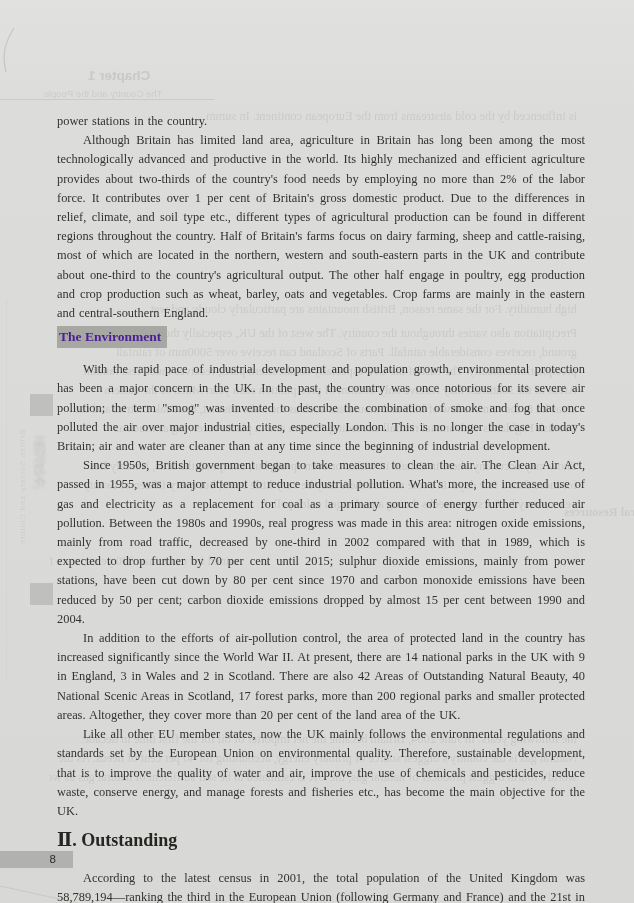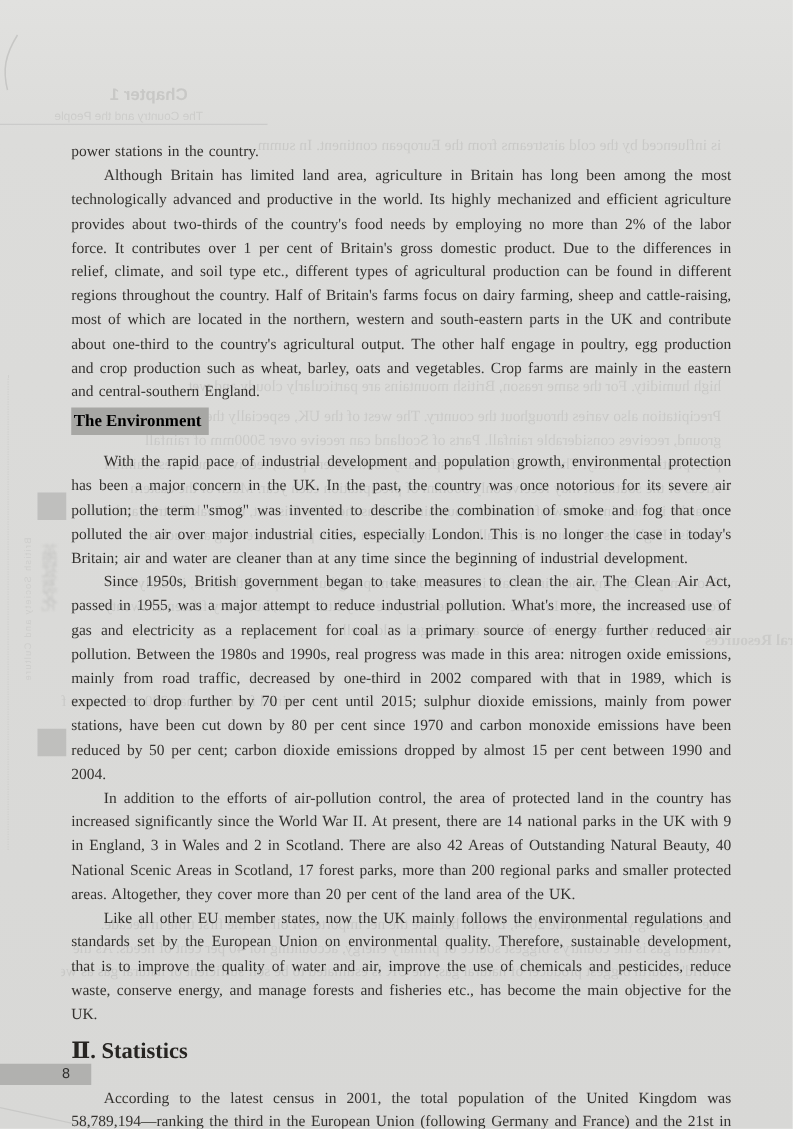--- a/index.html
+++ b/index.html
@@ -58,21 +58,21 @@
 
   
   .content{
     position:absolute;left:57px;top:112px;width:528px;
     color:#34322f;font-size:12.4px;line-height:19.2px;
     text-align:justify;
   }
   .content p{margin:0;text-indent:26px;word-spacing:1px;}
   .content p.noindent{text-indent:0;}
   .h-env{margin:3px 0 12px 0;font-size:13.5px;line-height:19px;font-weight:bold;}
-  .h-env .hl{background:#a7a7a4;color:#000000;padding:1px 6px 2px 2px;display:inline-block;}
+  .h-env .hl{background:#a7a7a4;color:#4c1d95;padding:1px 6px 2px 2px;display:inline-block;}
   .h-pop{margin:7px 0 17px 0;font-size:18px;line-height:24px;font-weight:bold;color:#272522;}
 
   
   .pagebar{
     position:absolute;left:0;top:851px;width:73px;height:17px;
     background:#b1b1af;
     font-family:"Liberation Sans","DejaVu Sans",sans-serif;
     font-size:11.5px;color:#2e2e2c;
     text-align:right;line-height:17px;padding-right:17px;box-sizing:border-box;
   }
@@ -123,20 +123,20 @@
     <p class="noindent">power stations in the country.</p>
     <p>Although Britain has limited land area, agriculture in Britain has long been among the most technologically advanced and productive in the world. Its highly mechanized and efficient agriculture provides about two-thirds of the country's food needs by employing no more than 2% of the labor force. It contributes over 1 per cent of Britain's gross domestic product. Due to the differences in relief, climate, and soil type etc., different types of agricultural production can be found in different regions throughout the country. Half of Britain's farms focus on dairy farming, sheep and cattle-raising, most of which are located in the northern, western and south-eastern parts in the UK and contribute about one-third to the country's agricultural output. The other half engage in poultry, egg production and crop production such as wheat, barley, oats and vegetables. Crop farms are mainly in the eastern and central-southern England.</p>
 
     <h2 class="h-env"><span class="hl">The Environment</span></h2>
 
     <p>With the rapid pace of industrial development and population growth, environmental protection has been a major concern in the UK. In the past, the country was once notorious for its severe air pollution; the term "smog" was invented to describe the combination of smoke and fog that once polluted the air over major industrial cities, especially London. This is no longer the case in today's Britain; air and water are cleaner than at any time since the beginning of industrial development.</p>
     <p>Since 1950s, British government began to take measures to clean the air. The Clean Air Act, passed in 1955, was a major attempt to reduce industrial pollution. What's more, the increased use of gas and electricity as a replacement for coal as a primary source of energy further reduced air pollution. Between the 1980s and 1990s, real progress was made in this area: nitrogen oxide emissions, mainly from road traffic, decreased by one-third in 2002 compared with that in 1989, which is expected to drop further by 70 per cent until 2015; sulphur dioxide emissions, mainly from power stations, have been cut down by 80 per cent since 1970 and carbon monoxide emissions have been reduced by 50 per cent; carbon dioxide emissions dropped by almost 15 per cent between 1990 and 2004.</p>
     <p>In addition to the efforts of air-pollution control, the area of protected land in the country has increased significantly since the World War II. At present, there are 14 national parks in the UK with 9 in England, 3 in Wales and 2 in Scotland. There are also 42 Areas of Outstanding Natural Beauty, 40 National Scenic Areas in Scotland, 17 forest parks, more than 200 regional parks and smaller protected areas. Altogether, they cover more than 20 per cent of the land area of the UK.</p>
     <p>Like all other EU member states, now the UK mainly follows the environmental regulations and standards set by the European Union on environmental quality. Therefore, sustainable development, that is to improve the quality of water and air, improve the use of chemicals and pesticides, reduce waste, conserve energy, and manage forests and fisheries etc., has become the main objective for the UK.</p>
 
-    <h1 class="h-pop">Ⅱ. Statistics</h1>
+    <h1 class="h-pop">Ⅱ. Outstanding</h1>
 
     <p>According to the latest census in 2001, the total population of the United Kingdom was 58,789,194—ranking the third in the European Union (following Germany and France) and the 21st in the world. This figure has grown to 60,587,300 in mid-2006 estimated by the Office for National Statistics of the UK.</p>
   </div>
 
   <div class="pagebar"><span>8</span></div>
 
 </div>
 
 </body></html>

